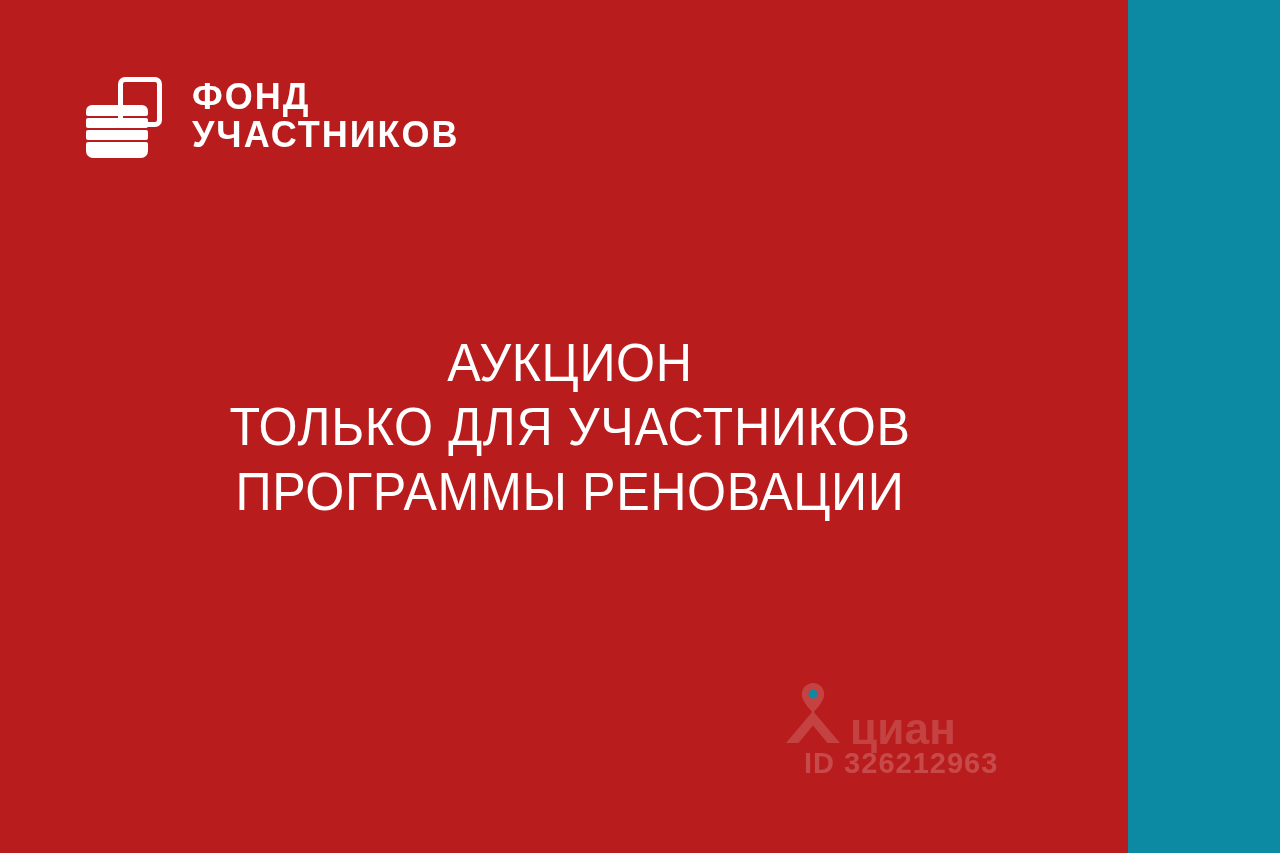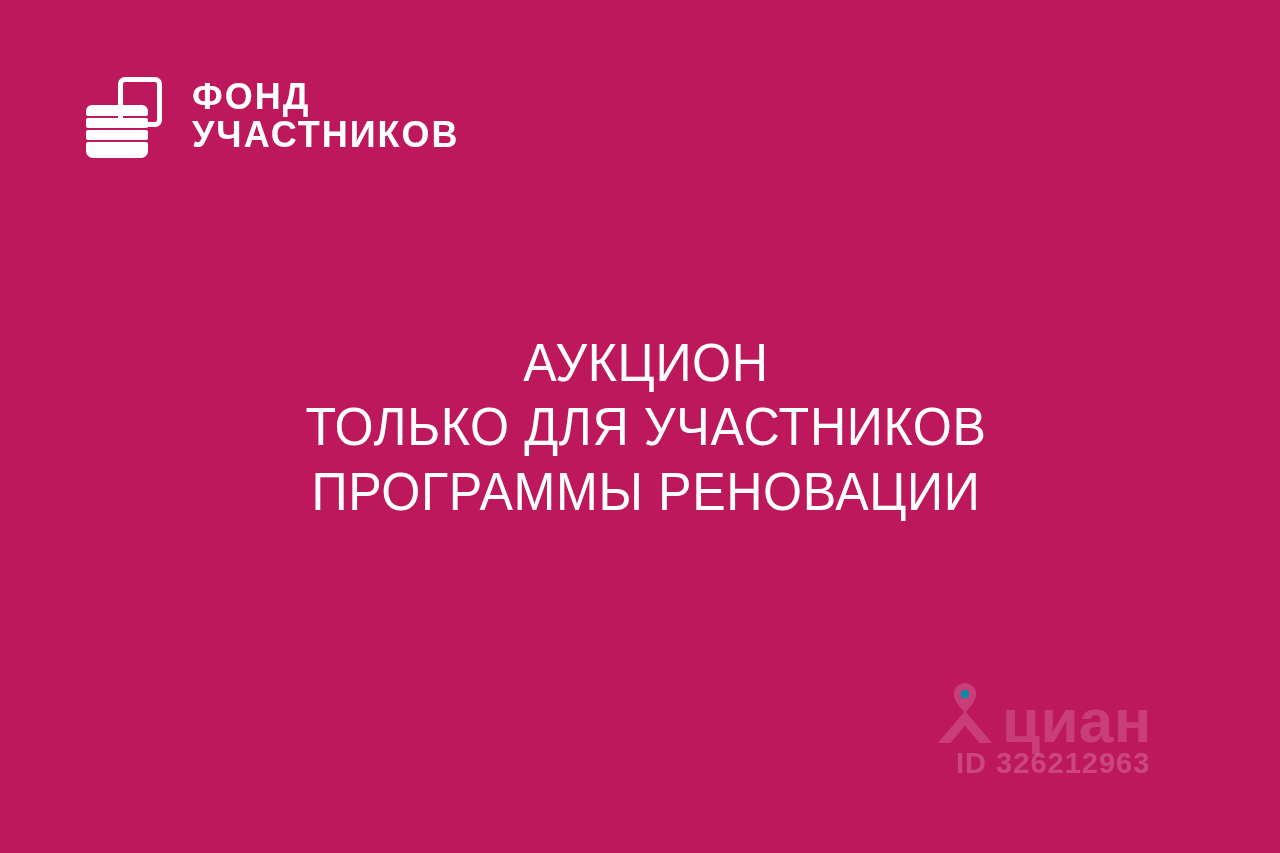--- a/index.html
+++ b/index.html
@@ -11,23 +11,23 @@
     width: 1280px;
     height: 853px;
     overflow: hidden;
     font-family: "Liberation Sans", "DejaVu Sans", sans-serif;
     background: #0c89a3;
   }
 
   
   .banner {
     position: relative;
-    width: 1280px;
+    width: 1128px;
     height: 853px;
-    background: #be185d;
+    background: #b91c1c;
     overflow: hidden;
   }
 
   
   .brand {
     position: absolute;
     left: 84px;
     top: 72px;
     display: flex;
     align-items: center;
@@ -126,21 +126,21 @@
     gap: 4px;
   }
   .wm-icon {
     width: 66px;
     height: 66px;
     display: block;
     flex: 0 0 auto;
   }
   .wm-icon svg { display: block; width: 66px; height: 66px; }
   .wm-word {
-    font-size: 62px;
+    font-size: 44px;
     font-weight: 700;
     line-height: 0.82;
     letter-spacing: 0.005em;
     color: rgba(255, 255, 255, 0.17);
   }
   .wm-id {
     position: absolute;
     left: 24px;
     top: 68px;
     font-size: 29px;

